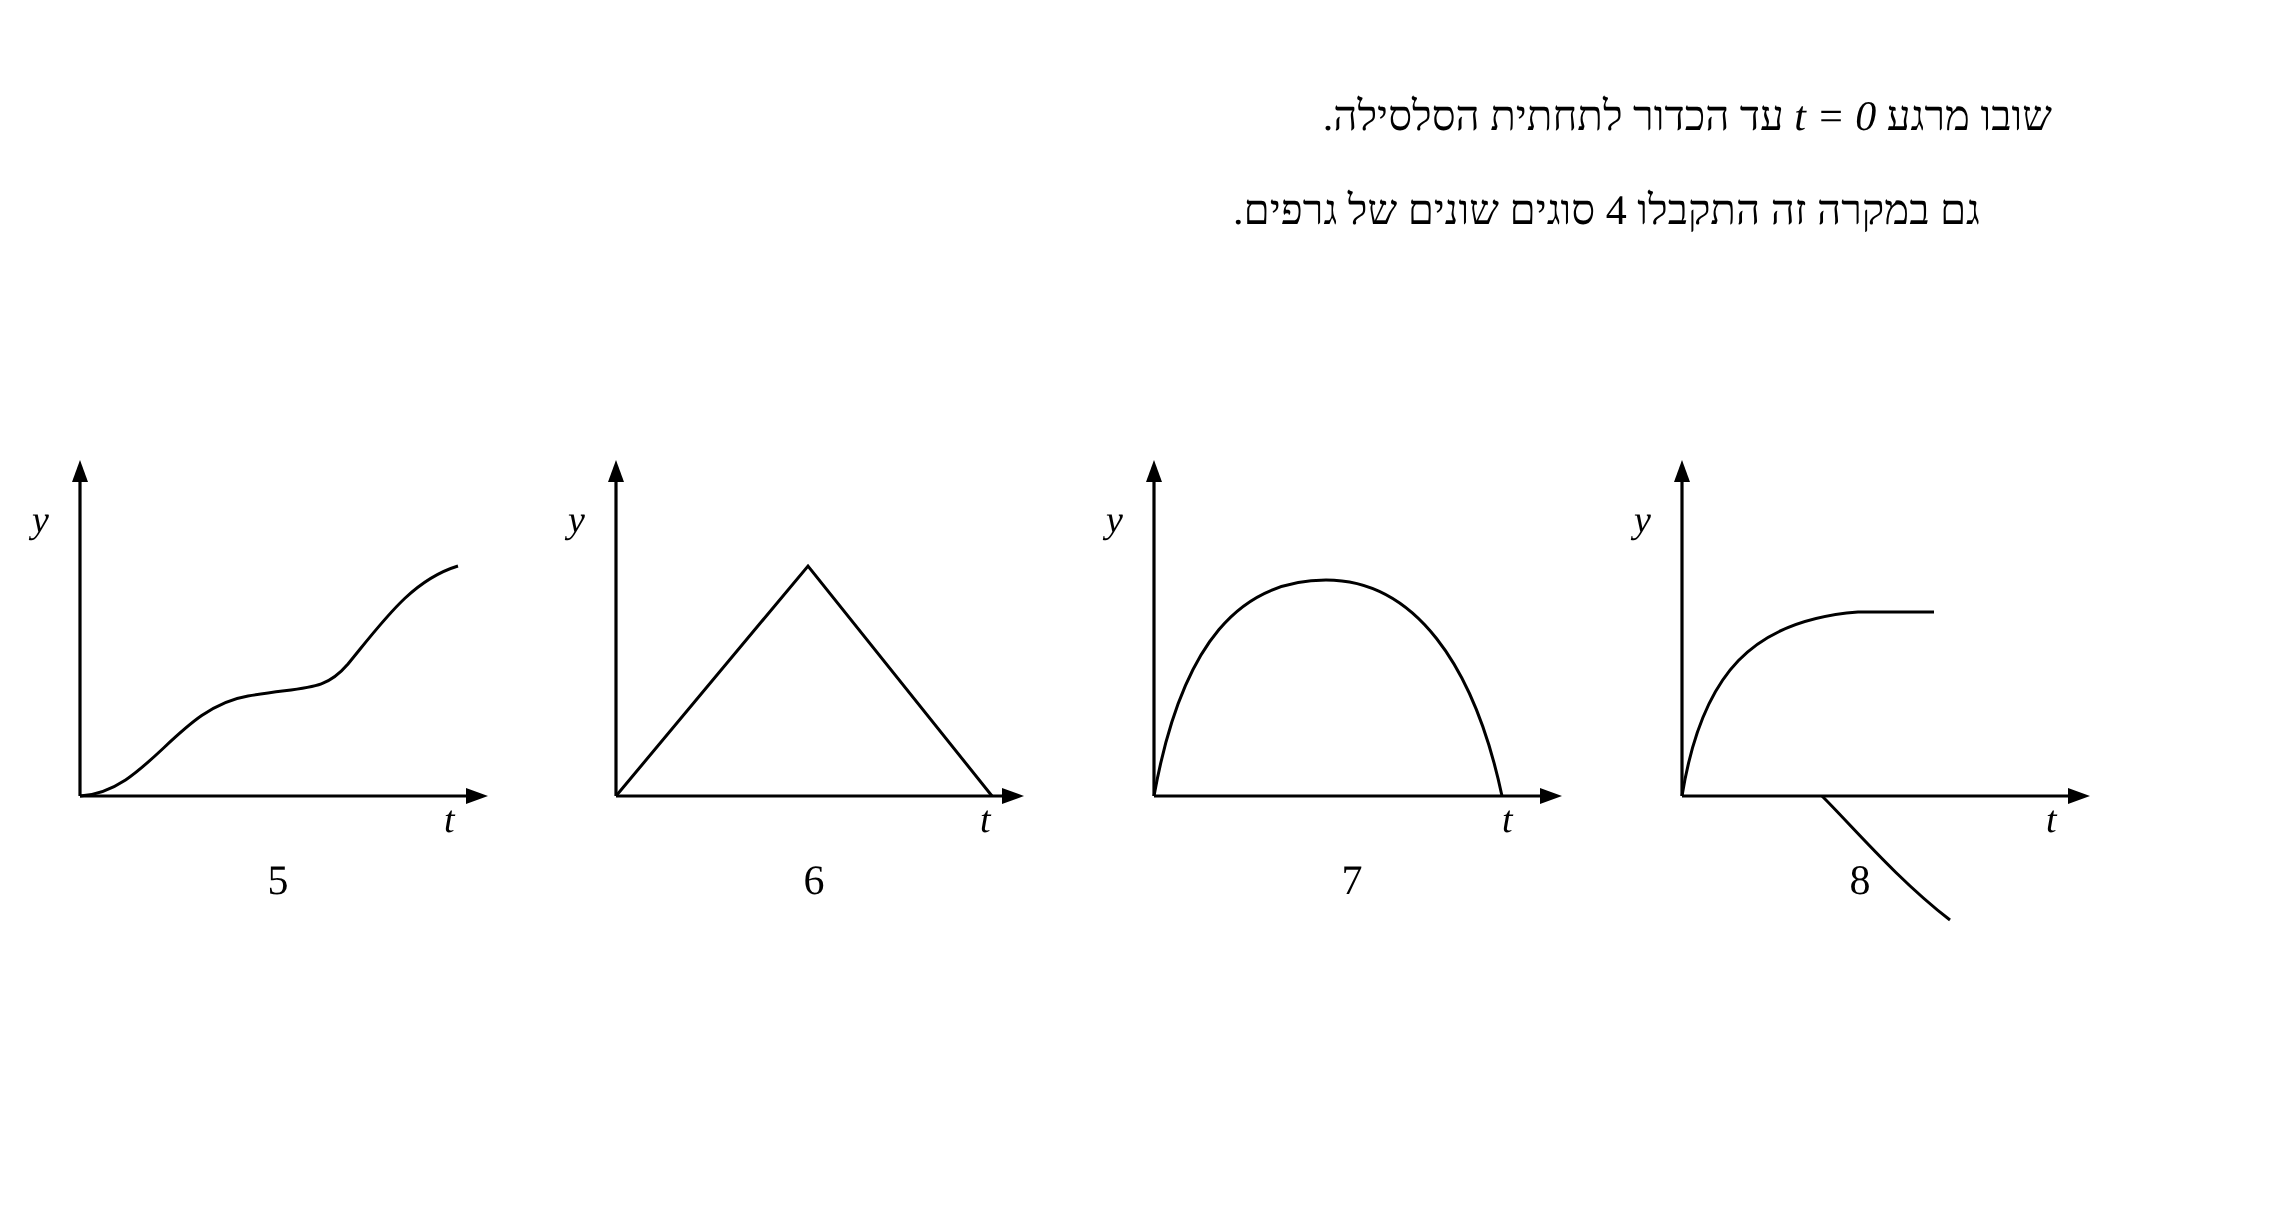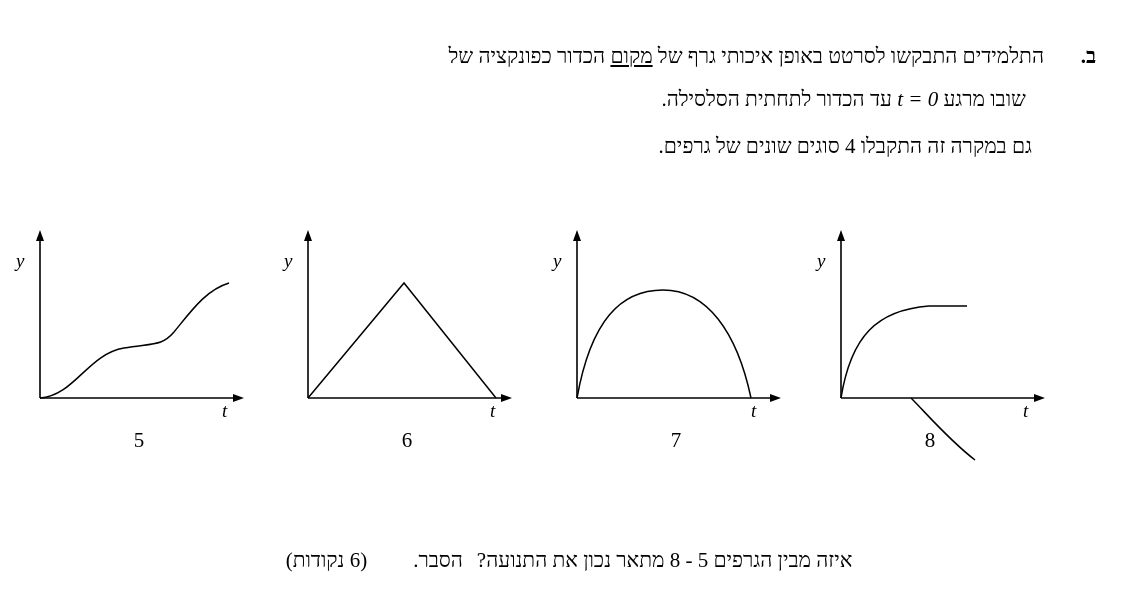--- a/index.html
+++ b/index.html
@@ -54,21 +54,21 @@
   .underlined {
     text-decoration: underline;
     text-underline-offset: 2px;
   }
 
   .line2 {
     margin-right: 70px;
     margin-top: 2px;
   }
   .line3 {
-    margin-right: 64px;
+    margin-right: 106px;
     margin-top: 6px;
   }
 
   .mono-var {
     font-family: "Liberation Serif", serif;
     font-style: italic;
   }
 
   
   .graphs {
@@ -128,23 +128,20 @@
     width: 14px;
   }
 </style>
 </head>
 <body>
 
 <div class="page">
 
   <div class="question-block">
 
-    <div class="q-line">
-      <span class="q-marker">ב.</span><span class="q-first-text"><span>התלמידים התבקשו לסרטט באופן איכותי גרף של </span><span class="underlined">מקום</span><span> הכדור כפונקציה של</span></span>
-    </div>
 
     <div class="q-line line2">
       <span>שובו מרגע </span><span class="mono-var">t = 0</span><span>  עד הכדור לתחתית הסלסילה.</span>
     </div>
 
     <div class="q-line line3">גם במקרה זה התקבלו 4 סוגים שונים של גרפים.</div>
   </div>
 
   <div class="graphs">
 
@@ -203,17 +200,14 @@
         <path d="M26,170 C 36,108 62,82 114,78 L 152,78" fill="none" stroke="#000" stroke-width="1.5"></path>
         <path d="M96,170 C 112,186 134,212 160,232" fill="none" stroke="#000" stroke-width="1.5"></path>
       </svg>
       <div style="position:absolute; left:2px; top:22px;" class="axis-label">y</div>
       <div style="position:absolute; left:208px; top:172px;" class="axis-label">t</div>
       <div class="graph-number" style="left:-10px;">8</div>
     </div>
 
   </div>
 
-  <div class="bottom-line">
-    <span class="bottom-inner"><span>איזה מבין הגרפים 5 - 8 מתאר נכון את התנועה?</span><span class="gap-small"></span><span>הסבר.</span><span class="gap-wide"></span><span>(6 נקודות)</span></span>
-  </div>
 
 </div>
 
 </body></html>

